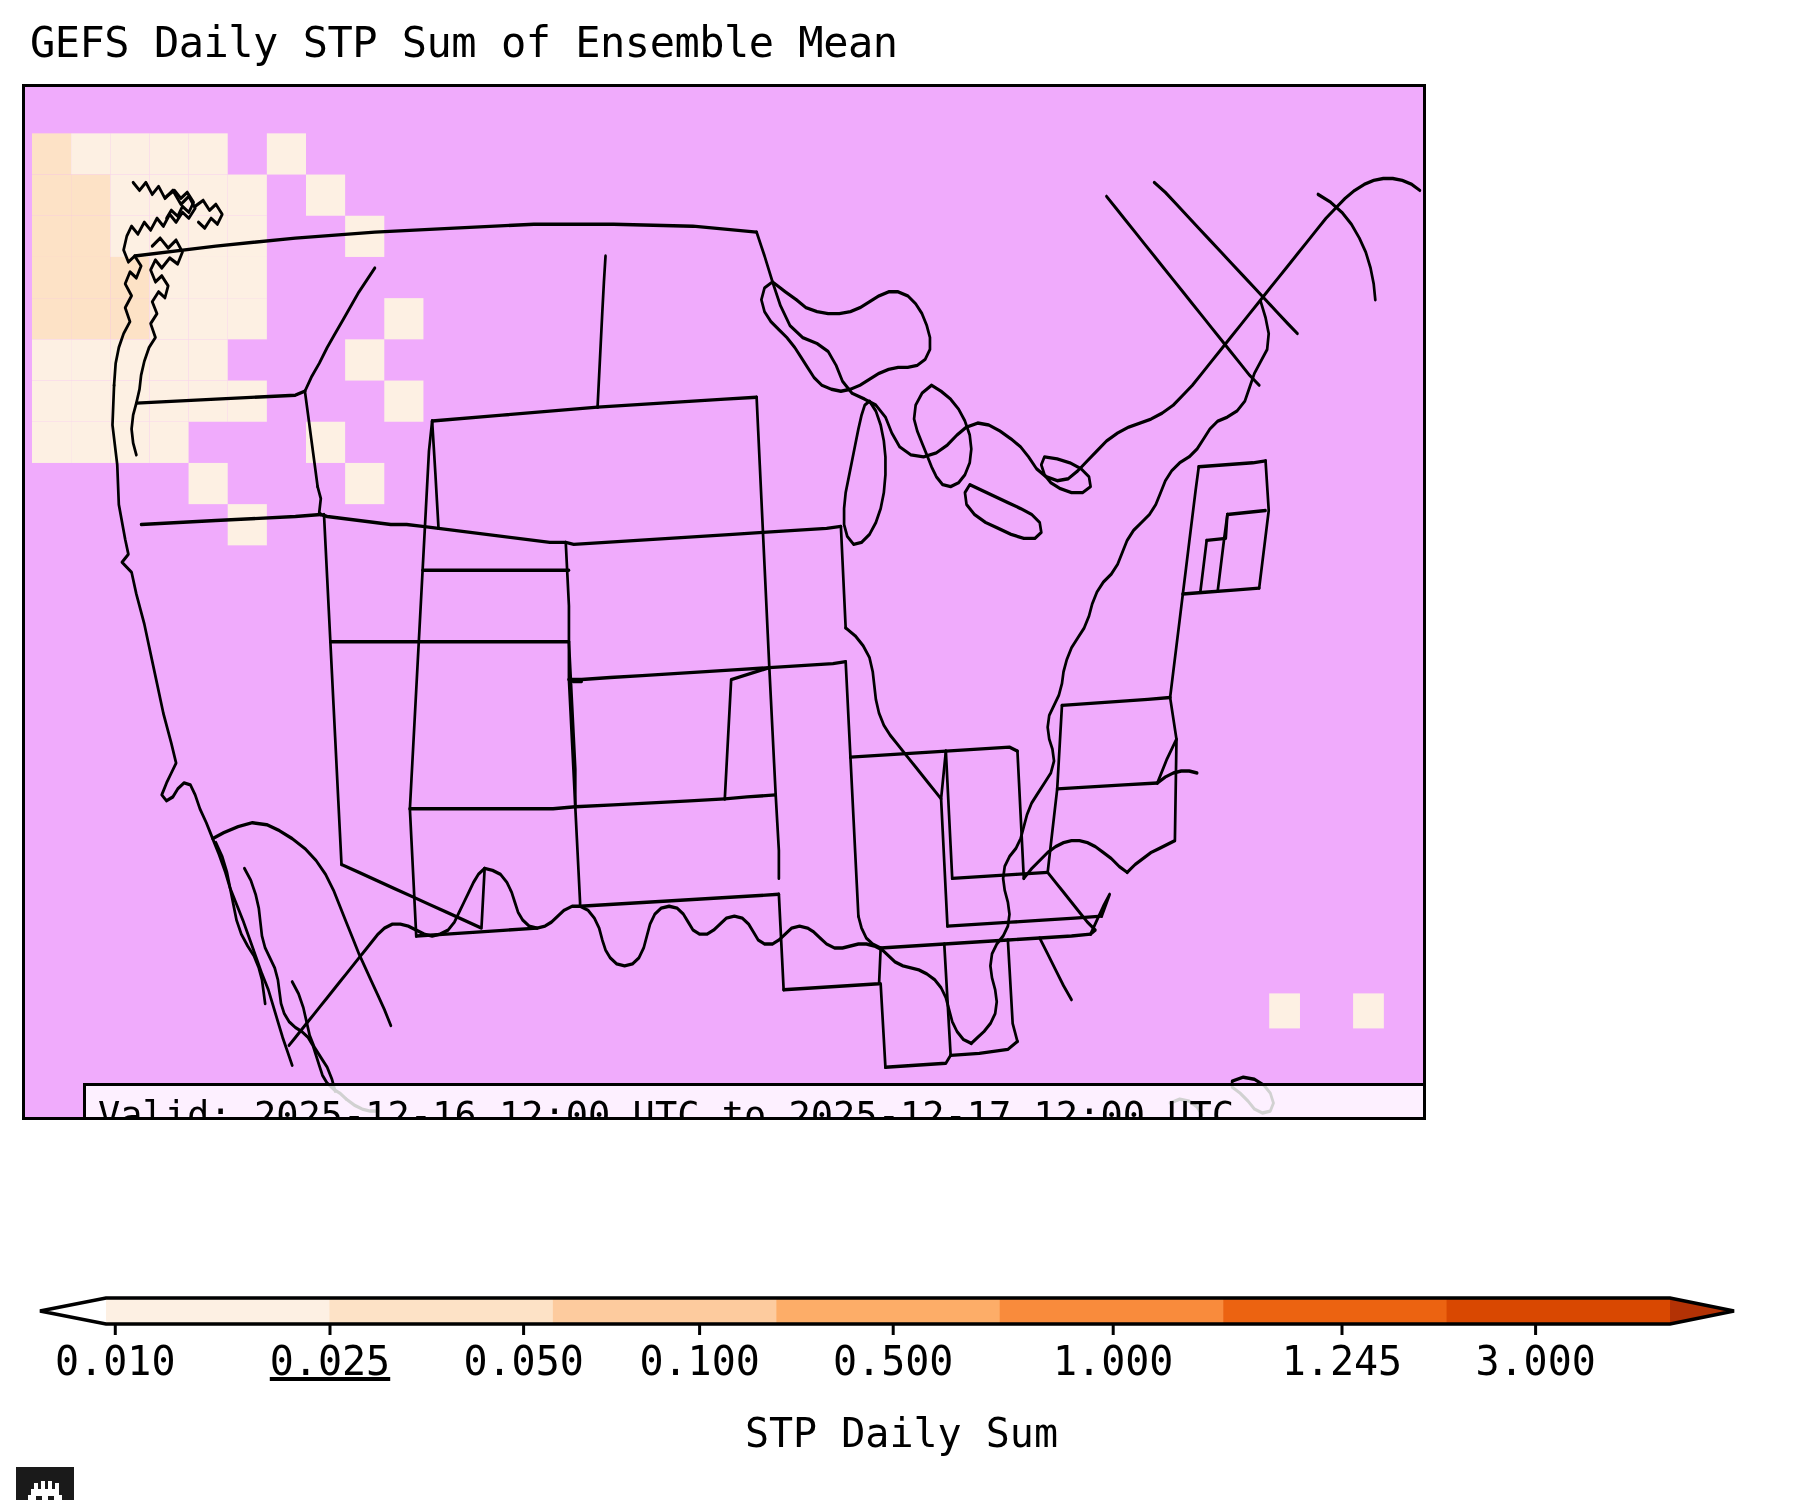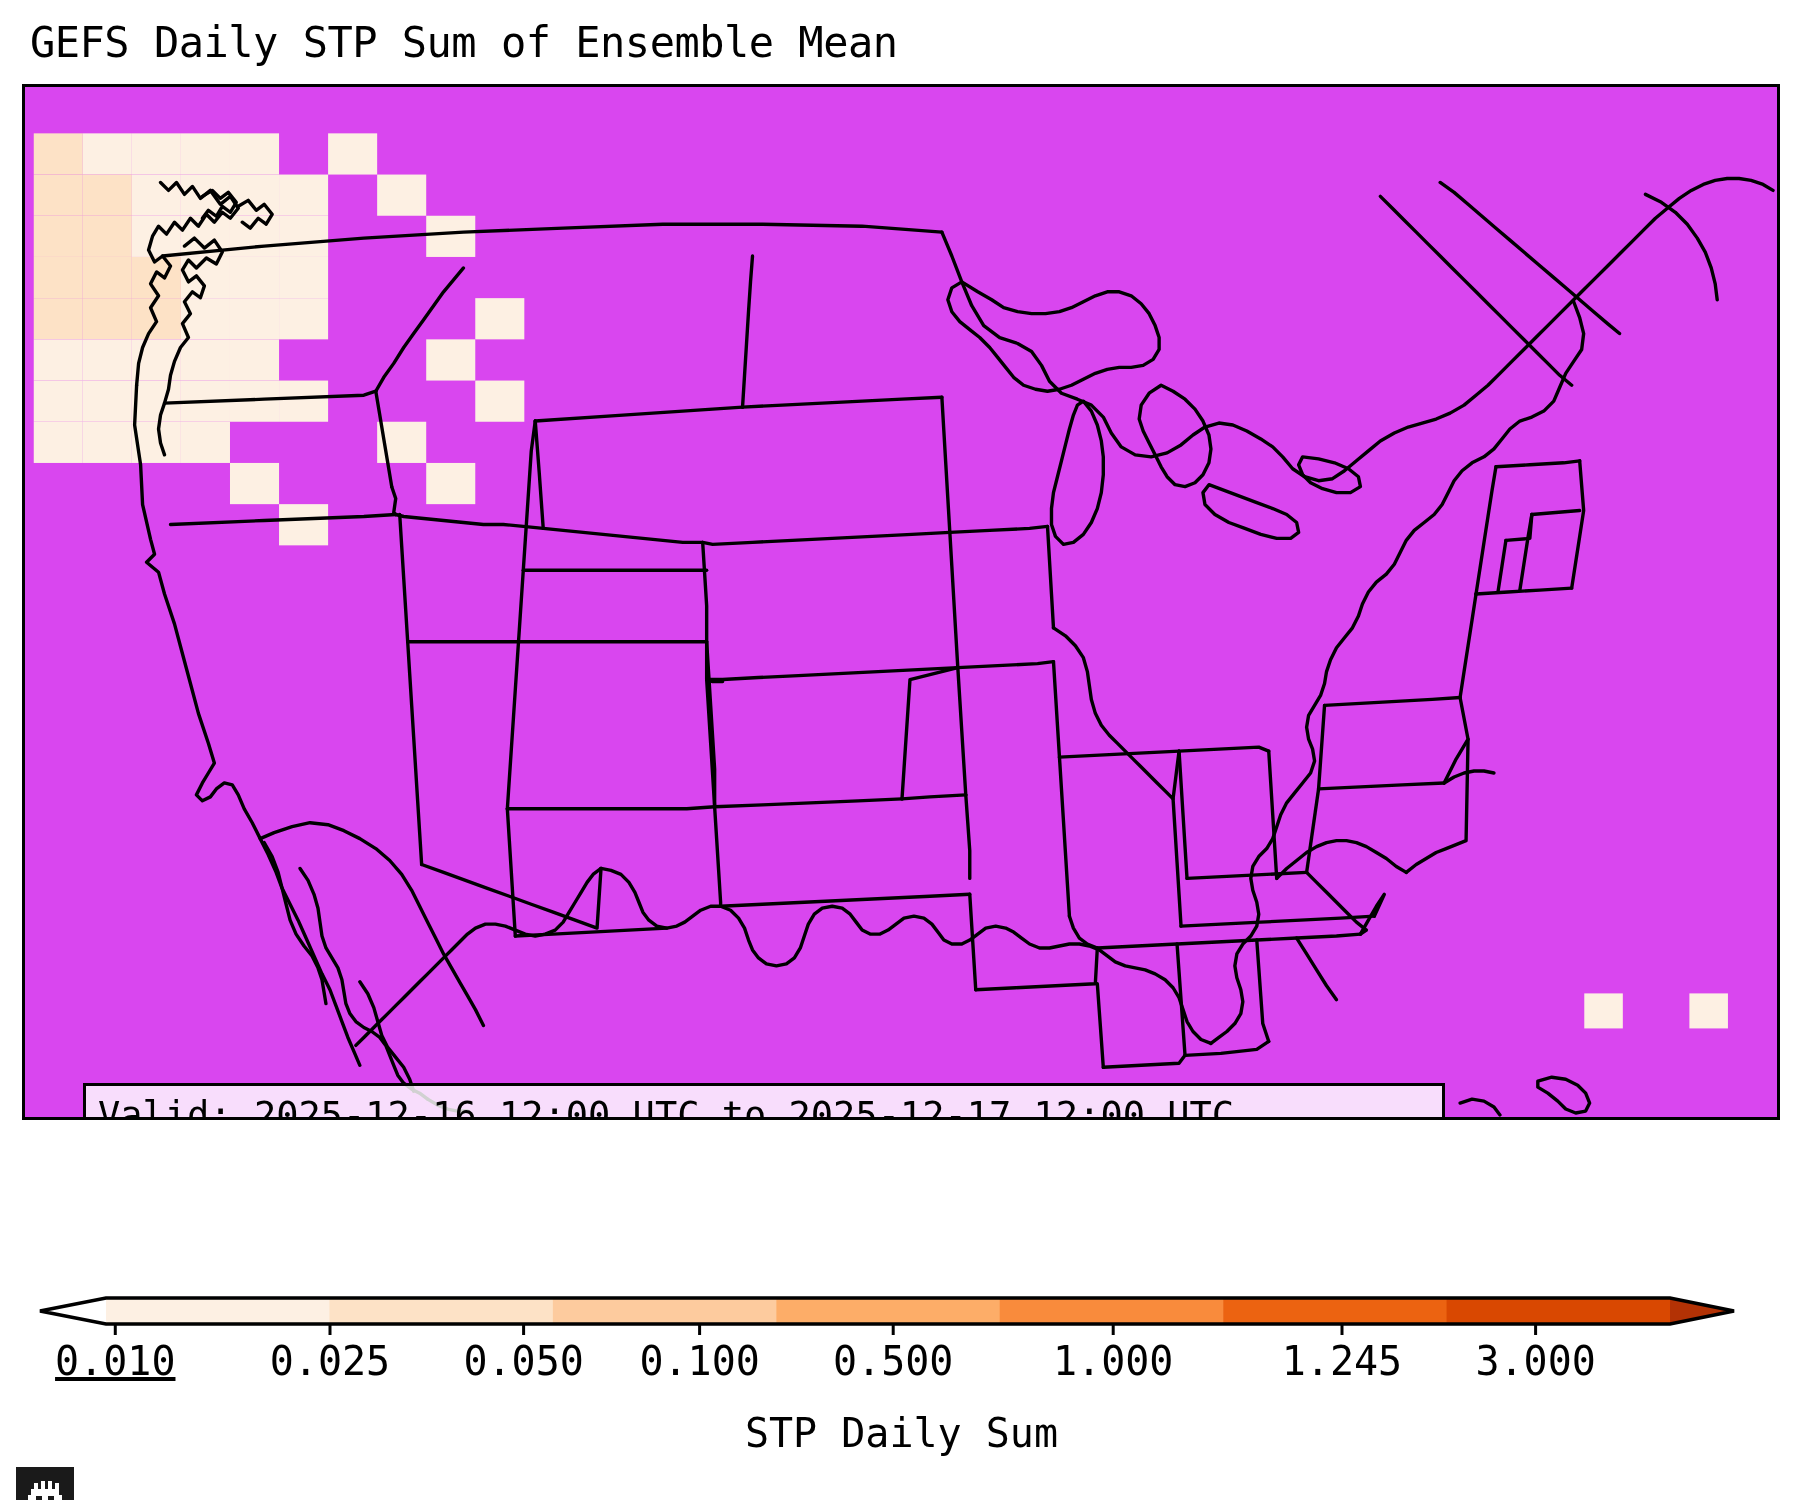--- a/index.html
+++ b/index.html
@@ -25,25 +25,25 @@
     color: #000000;
     letter-spacing: -0.5px;
     white-space: nowrap;
   }
 
   
   #map-frame {
     position: absolute;
     left: 22px;
     top: 84px;
-    width: 1758px;
+    width: 1404px;
     height: 1036px;
     border: 3px solid #000000;
     box-sizing: border-box;
-    background: #d946ef;
+    background: #f0abfc;
     overflow: hidden;
   }
   #map-canvas {
     position: absolute;
     left: 0; top: 0;
     width: 100%;
     height: 100%;
     display: block;
   }
 
@@ -450,22 +450,22 @@
         <line x1="677.6" x2="677.6" y1="34" y2="45" stroke="#000" stroke-width="3"></line>
         <line x1="871.2" x2="871.2" y1="34" y2="45" stroke="#000" stroke-width="3"></line>
         <line x1="1091.2" x2="1091.2" y1="34" y2="45" stroke="#000" stroke-width="3"></line>
         <line x1="1320" x2="1320" y1="34" y2="45" stroke="#000" stroke-width="3"></line>
         <line x1="1513.6" x2="1513.6" y1="34" y2="45" stroke="#000" stroke-width="3"></line>
       </g>
   </svg>
 </div>
 
 <div id="cb-ticklabels">
-    <div class="cb-ticklabel" style="left: 5.3%; text-decoration: underline;">0.010</div>
-    <div class="cb-ticklabel" style="left: 17.5%;">0.025</div>
+    <div class="cb-ticklabel" style="left: 5.3%;">0.010</div>
+    <div class="cb-ticklabel" style="left: 17.5%; text-decoration: underline;">0.025</div>
     <div class="cb-ticklabel" style="left: 28.5%;">0.050</div>
     <div class="cb-ticklabel" style="left: 38.5%;">0.100</div>
     <div class="cb-ticklabel" style="left: 49.5%;">0.500</div>
     <div class="cb-ticklabel" style="left: 62%;">1.000</div>
     <div class="cb-ticklabel" style="left: 75%;">1.245</div>
     <div class="cb-ticklabel" style="left: 86%; text-align: center;">3.000</div>
   </div>
 
 <div id="cb-axis-label">STP Daily Sum</div>
 

